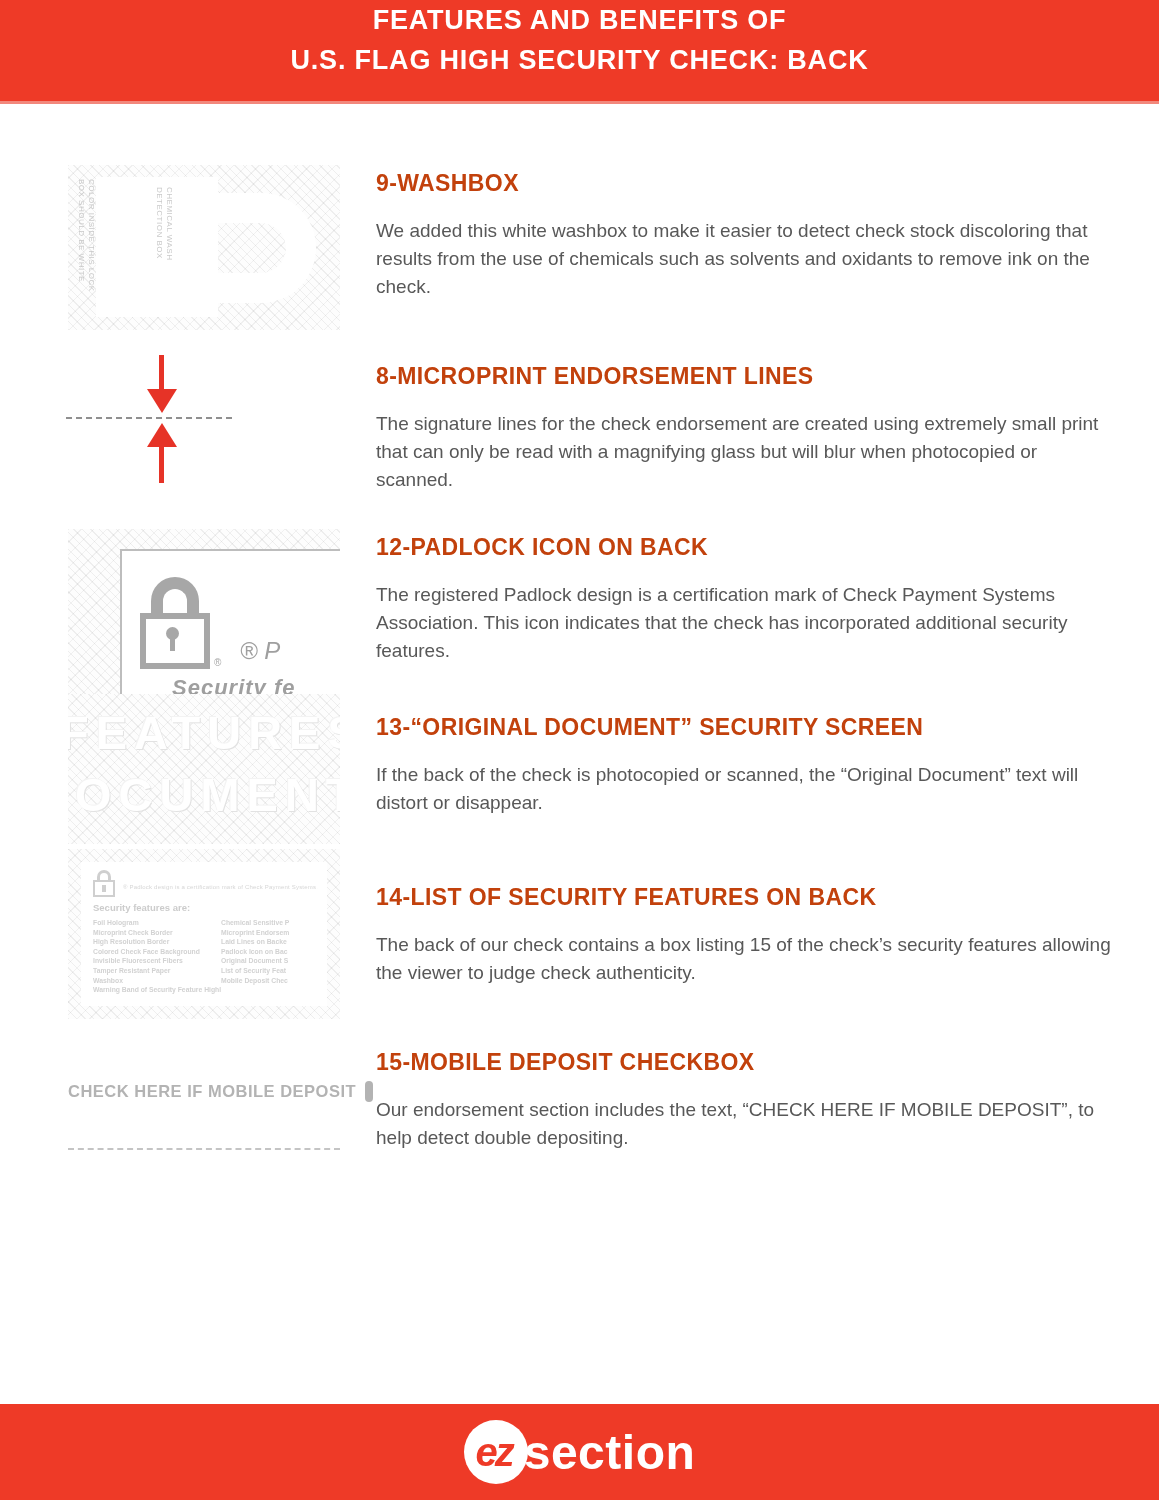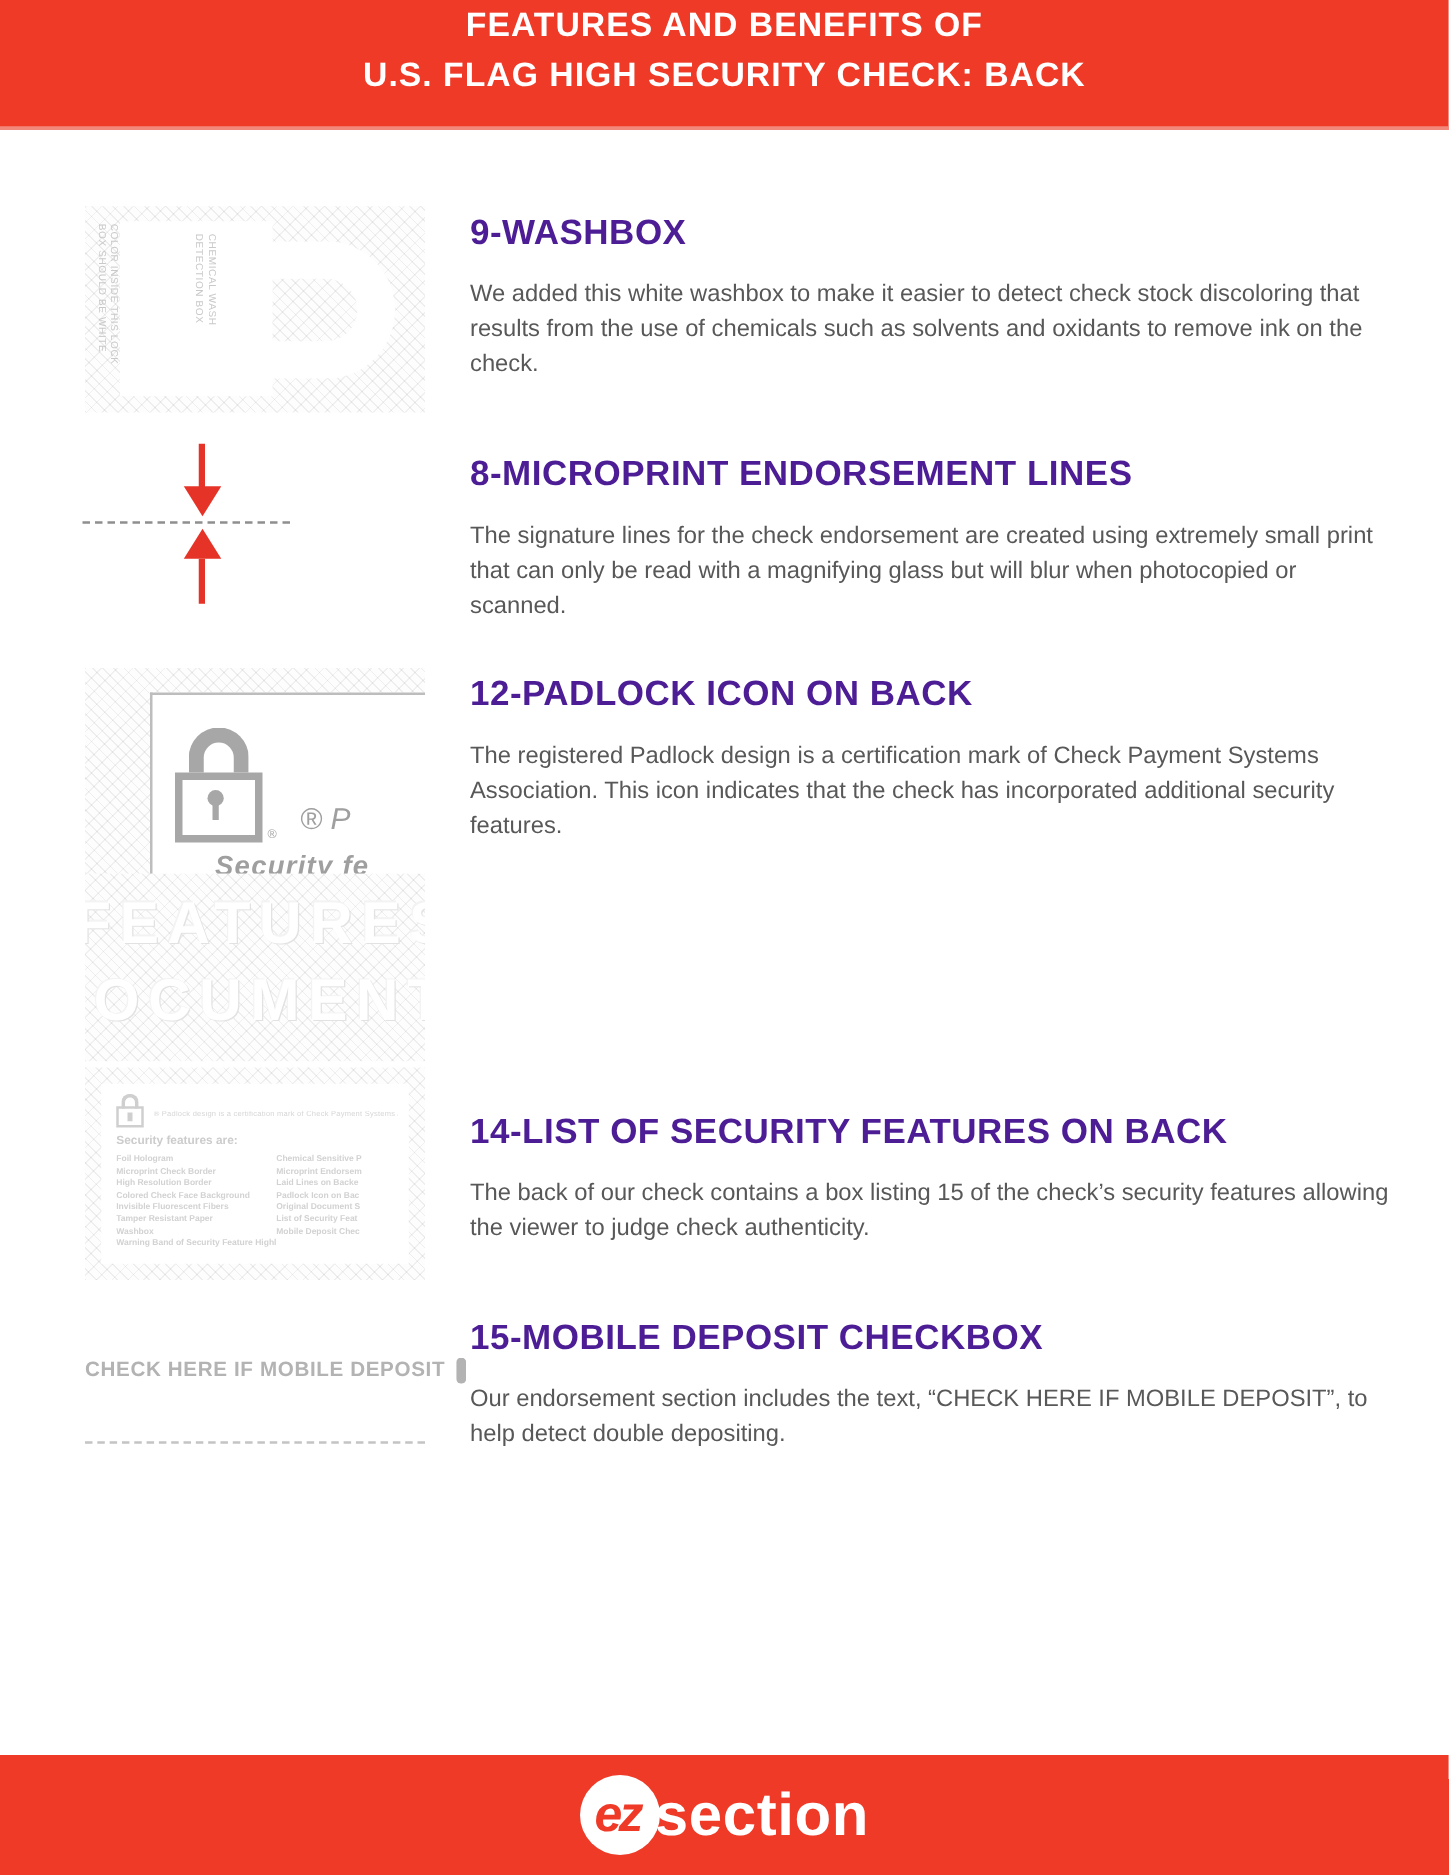--- a/index.html
+++ b/index.html
@@ -27,23 +27,23 @@
     letter-spacing: 0.8px;
     line-height: 40px;
   }
 
   
   .content { padding-left: 68px; padding-top: 61px; }
   .row { display: flex; align-items: flex-start; }
   .fig { width: 272px; flex: 0 0 272px; margin-right: 36px; position: relative; }
   .txt { width: 740px; }
   .txt h2 {
-    font-size: 28px;
+    font-size: 23px;
     font-weight: bold;
-    color: #4c1d95;
+    color: #c2410c;
     letter-spacing: 0.4px;
     margin-bottom: 20px;
   }
   .txt p {
     font-size: 19px;
     color: #585858;
     line-height: 28px;
   }
   .pt5 { padding-top: 5px; } .pt8 { padding-top: 8px; } .pt10 { padding-top: 10px; }
   .pt20 { padding-top: 20px; } .pt35 { padding-top: 35px; } .pt0 { padding-top: 0; }
@@ -253,20 +253,24 @@
     <div class="txt pt5">
       <h2>12-PADLOCK ICON ON BACK</h2>
       <p>The registered Padlock design is a certification mark of Check Payment Systems Association. This icon indicates that the check has incorporated additional security features.</p>
     </div>
   </div>
 
   <div class="row" style="margin-bottom:5px">
     <div class="fig fig-origdoc pat">
       <div class="od-line l1">FEATURES</div>
       <div class="od-line l2">DOCUMENT</div>
+    </div>
+    <div class="txt pt20">
+      <h2>13-“ORIGINAL DOCUMENT” SECURITY SCREEN</h2>
+      <p>If the back of the check is photocopied or scanned, the “Original Document” text will distort or disappear.</p>
     </div>
   </div>
 
   <div class="row" style="margin-bottom:30px">
     <div class="fig fig-seclist pat">
       <div class="sl-inner">
         <div class="sl-lock">
             <div class="sh"></div>
             <div class="bd"></div>
             <div class="kh"></div>

